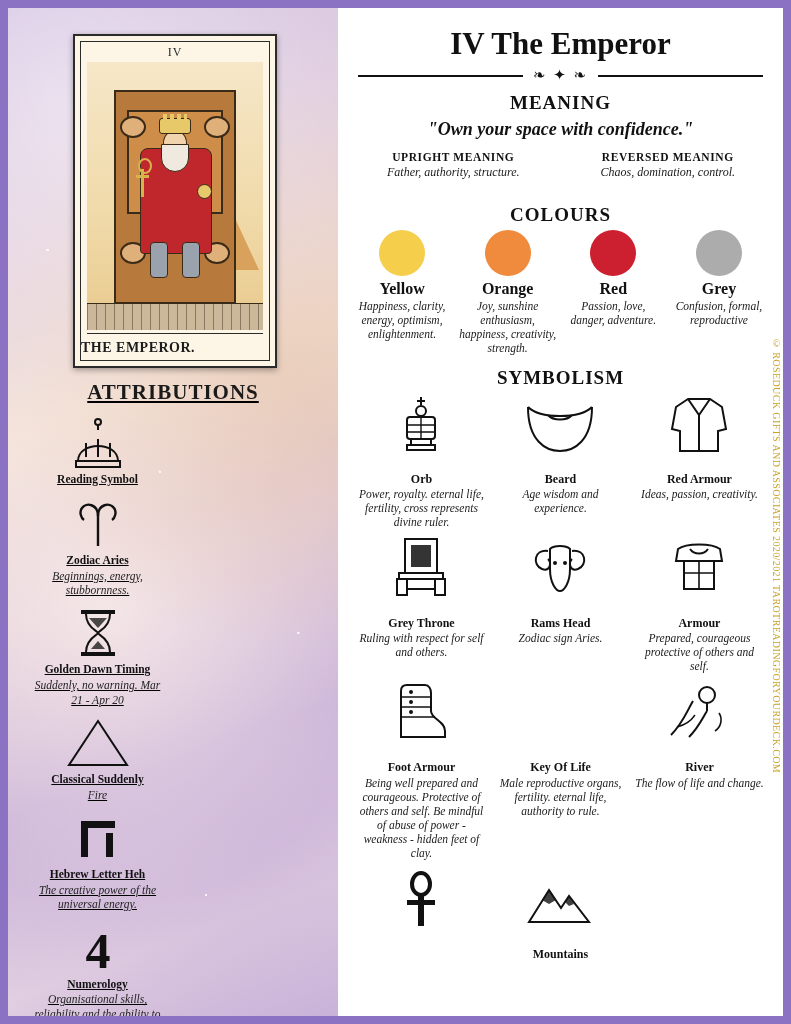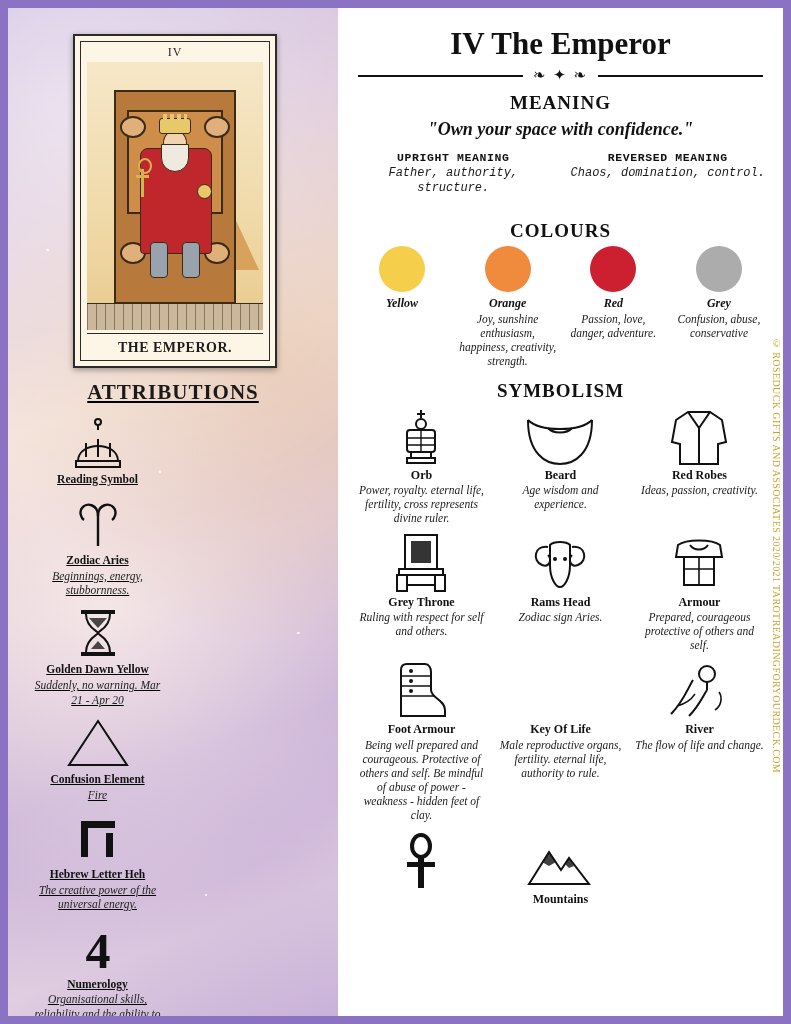--- a/index.html
+++ b/index.html
@@ -43,21 +43,21 @@
   .card-wrap{
     position:absolute;left:65px;top:26px;width:200px;height:330px;
     background:#fdf6e7;
     border:2px solid #2b2b2b;
     box-shadow:0 2px 6px rgba(0,0,0,.35);
     overflow:hidden;
   }
   .card-inner{position:absolute;inset:5px;border:1px solid #2b2b2b;background:#fdf6e7;overflow:hidden;}
   .card-num{position:absolute;top:3px;left:0;right:0;text-align:center;font-size:12px;letter-spacing:1px;color:#2b2b2b;}
   .card-title{
-    position:absolute;bottom:4px;left:0;right:0;text-align:center;
+    position:absolute;bottom:4px;left:0;right:0;
     font-size:14px;letter-spacing:.5px;color:#1c1c1c;
     font-family:"Liberation Serif",serif;font-weight:700;
   }
   .card-title-rule{position:absolute;bottom:26px;left:6px;right:6px;height:1px;background:#2b2b2b;}
   .card-art{position:absolute;left:6px;right:6px;top:20px;bottom:30px;overflow:hidden;background:#f7edd7;}
   
   .sky{position:absolute;inset:0;background:linear-gradient(180deg,#f6e7c8 0%,#f0d9a8 60%,#e8c98c 100%);}
   .mountain{position:absolute;right:4px;bottom:60px;width:0;height:0;border-left:26px solid transparent;border-right:26px solid transparent;border-bottom:56px solid #d9a25c;}
   .mountain.m2{right:30px;bottom:60px;border-left:20px solid transparent;border-right:20px solid transparent;border-bottom:44px solid #c98d47;}
   .throne{position:absolute;left:50%;transform:translateX(-50%);top:28px;width:118px;height:210px;background:#b8793c;border:2px solid #3a2a18;}
@@ -104,34 +104,34 @@
   .right{position:relative;width:445px;height:100%;background:#fff;padding:0 14px;box-sizing:border-box;}
   .title{
     text-align:center;font-size:31px;font-weight:700;margin:18px 0 2px;color:#111;
     font-family:"Liberation Serif",serif;
   }
   .divider{position:relative;height:22px;margin:2px 0 4px;display:flex;align-items:center;justify-content:center;}
   .divider .ln{position:absolute;left:6px;right:6px;top:50%;height:1.5px;background:#111;}
   .divider .orn{position:relative;background:#fff;padding:0 10px;font-size:15px;color:#111;letter-spacing:2px;}
   .h2{text-align:center;font-size:19px;font-weight:700;letter-spacing:1px;margin:6px 0 4px;color:#111;}
   .quote{text-align:center;font-size:18px;font-weight:700;font-style:italic;line-height:1.25;margin:2px 0 10px;color:#111;}
-  .two-col{display:flex;gap:12px;margin-bottom:24px;font-family:Liberation Mono, monospace;}
+  .two-col{display:flex;gap:12px;margin-bottom:24px;}
   .two-col > div{flex:1;text-align:center;}
   .mini-head{font-size:11.5px;font-weight:700;letter-spacing:.6px;color:#111;}
   .mini-body{font-size:12px;font-style:italic;line-height:1.25;color:#1a1a1a;margin-top:2px;}
   .colours{display:flex;justify-content:space-between;margin-top:4px;}
   .colour{width:24%;text-align:center;}
   .swatch{width:46px;height:46px;border-radius:50%;margin:0 auto 4px;}
-  .c-name{font-size:12px;font-weight:700;color:#111;font-style:italic;}
+  .c-name{font-size:16px;font-weight:700;color:#111;}
   .c-desc{font-size:11.5px;font-style:italic;line-height:1.22;color:#1a1a1a;margin-top:1px;}
   .sym-head{text-align:center;font-size:19px;font-weight:700;letter-spacing:1px;margin:12px 0 2px;color:#111;}
   .sym-grid{display:flex;flex-wrap:wrap;}
   .sym{width:33.33%;box-sizing:border-box;padding:2px 5px 6px;text-align:center;}
   .sym-icon{height:60px;display:flex;align-items:flex-end;justify-content:center;}
-  .sym-name{font-size:12px;font-weight:700;color:#111;line-height:1.2;margin-top:2px;}
+  .sym-name{font-size:12px;font-weight:700;color:#111;line-height:1.2;margin-top:19px;}
   .sym-desc{font-size:11.5px;font-style:italic;line-height:1.22;color:#1a1a1a;margin-top:1px;}
   .watermark{
     position:absolute;right:1px;top:330px;
     writing-mode:vertical-rl;
     font-size:10px;color:#c9a227;letter-spacing:.4px;
     white-space:nowrap;
   }
   svg{display:block;}
 </style>
 </head>
@@ -214,31 +214,31 @@
           <div class="attr-icon">
             <svg width="54" height="54" viewBox="0 0 54 54">
               <rect x="10" y="4" width="34" height="4" fill="#111"></rect>
               <rect x="10" y="46" width="34" height="4" fill="#111"></rect>
               <path d="M15 8 C15 22 27 25 27 27 C27 29 15 32 15 46" fill="none" stroke="#111" stroke-width="2"></path>
               <path d="M39 8 C39 22 27 25 27 27 C27 29 39 32 39 46" fill="none" stroke="#111" stroke-width="2"></path>
               <path d="M18 12 h18 l-9 10 z" fill="#111" opacity=".75"></path>
               <path d="M20 43 h14 l-7 -8 z" fill="#111" opacity=".75"></path>
             </svg>
           </div>
-          <div class="attr-name">Golden Dawn Yellow</div>
+          <div class="attr-name">Golden Dawn Timing</div>
           <div class="attr-desc">Suddenly, no warning. Mar 21 - Apr 20</div>
         </div>
 
         <div class="attr-cell">
           <div class="attr-icon">
             <svg width="70" height="56" viewBox="0 0 70 56">
               <path d="M35 6 L64 50 H6 Z" fill="none" stroke="#111" stroke-width="2"></path>
             </svg>
           </div>
-          <div class="attr-name">Confusion Element</div>
+          <div class="attr-name">Classical Suddenly</div>
           <div class="attr-desc">Fire</div>
         </div>
 
         <div class="attr-cell">
           <div class="attr-icon">
             <svg width="54" height="54" viewBox="0 0 54 54">
               <rect x="10" y="10" width="34" height="7" fill="#111"></rect>
               <rect x="10" y="10" width="7" height="36" fill="#111"></rect>
               <rect x="35" y="22" width="7" height="24" fill="#111"></rect>
             </svg>
@@ -300,35 +300,36 @@
         <div class="mini-head">REVERSED MEANING</div>
         <div class="mini-body">Chaos, domination, control.</div>
       </div>
     </div>
 
     <div class="h2">COLOURS</div>
     <div class="colours">
       <div class="colour">
         <div class="swatch" id="sw0" style="background: rgb(245, 206, 75);"></div>
         <div class="c-name">Yellow</div>
+        <div class="c-desc">Happiness, clarity, energy, optimism, enlightenment.</div>
       </div>
       <div class="colour">
         <div class="swatch" id="sw1" style="background: rgb(240, 138, 60);"></div>
         <div class="c-name">Orange</div>
         <div class="c-desc">Joy, sunshine enthusiasm, happiness, creativity, strength.</div>
       </div>
       <div class="colour">
         <div class="swatch" id="sw2" style="background: rgb(204, 32, 48);"></div>
         <div class="c-name">Red</div>
         <div class="c-desc">Passion, love, danger, adventure.</div>
       </div>
       <div class="colour">
         <div class="swatch" id="sw3" style="background: rgb(172, 172, 172);"></div>
         <div class="c-name">Grey</div>
-        <div class="c-desc">Confusion, abuse, conservative</div>
+        <div class="c-desc">Confusion, formal, reproductive</div>
       </div>
     </div>
 
     <div class="sym-head">SYMBOLISM</div>
 
     <div class="sym-grid">
 
       <div class="sym">
         <div class="sym-icon">
           <svg width="52" height="58" viewBox="0 0 52 58">
@@ -357,21 +358,21 @@
       </div>
 
       <div class="sym">
         <div class="sym-icon">
           <svg width="66" height="58" viewBox="0 0 66 58">
             <path d="M22 4 L10 12 L6 34 L14 36 L14 56 H52 V36 L60 34 L56 12 L44 4 Z" fill="none" stroke="#111" stroke-width="2"></path>
             <path d="M22 4 L33 20 L44 4" fill="none" stroke="#111" stroke-width="2"></path>
             <path d="M33 20 V56" stroke="#111" stroke-width="2"></path>
           </svg>
         </div>
-        <div class="sym-name">Red Robes</div>
+        <div class="sym-name">Red Armour</div>
         <div class="sym-desc">Ideas, passion, creativity.</div>
       </div>
 
       <div class="sym">
         <div class="sym-icon">
           <svg width="60" height="62" viewBox="0 0 60 62">
             <rect x="14" y="4" width="32" height="34" fill="none" stroke="#111" stroke-width="2"></rect>
             <path d="M20 10 h20 v22 h-20 z" fill="#111" opacity=".85"></path>
             <rect x="8" y="38" width="44" height="6" fill="none" stroke="#111" stroke-width="2"></rect>
             <rect x="6" y="44" width="10" height="16" fill="none" stroke="#111" stroke-width="2"></rect>

